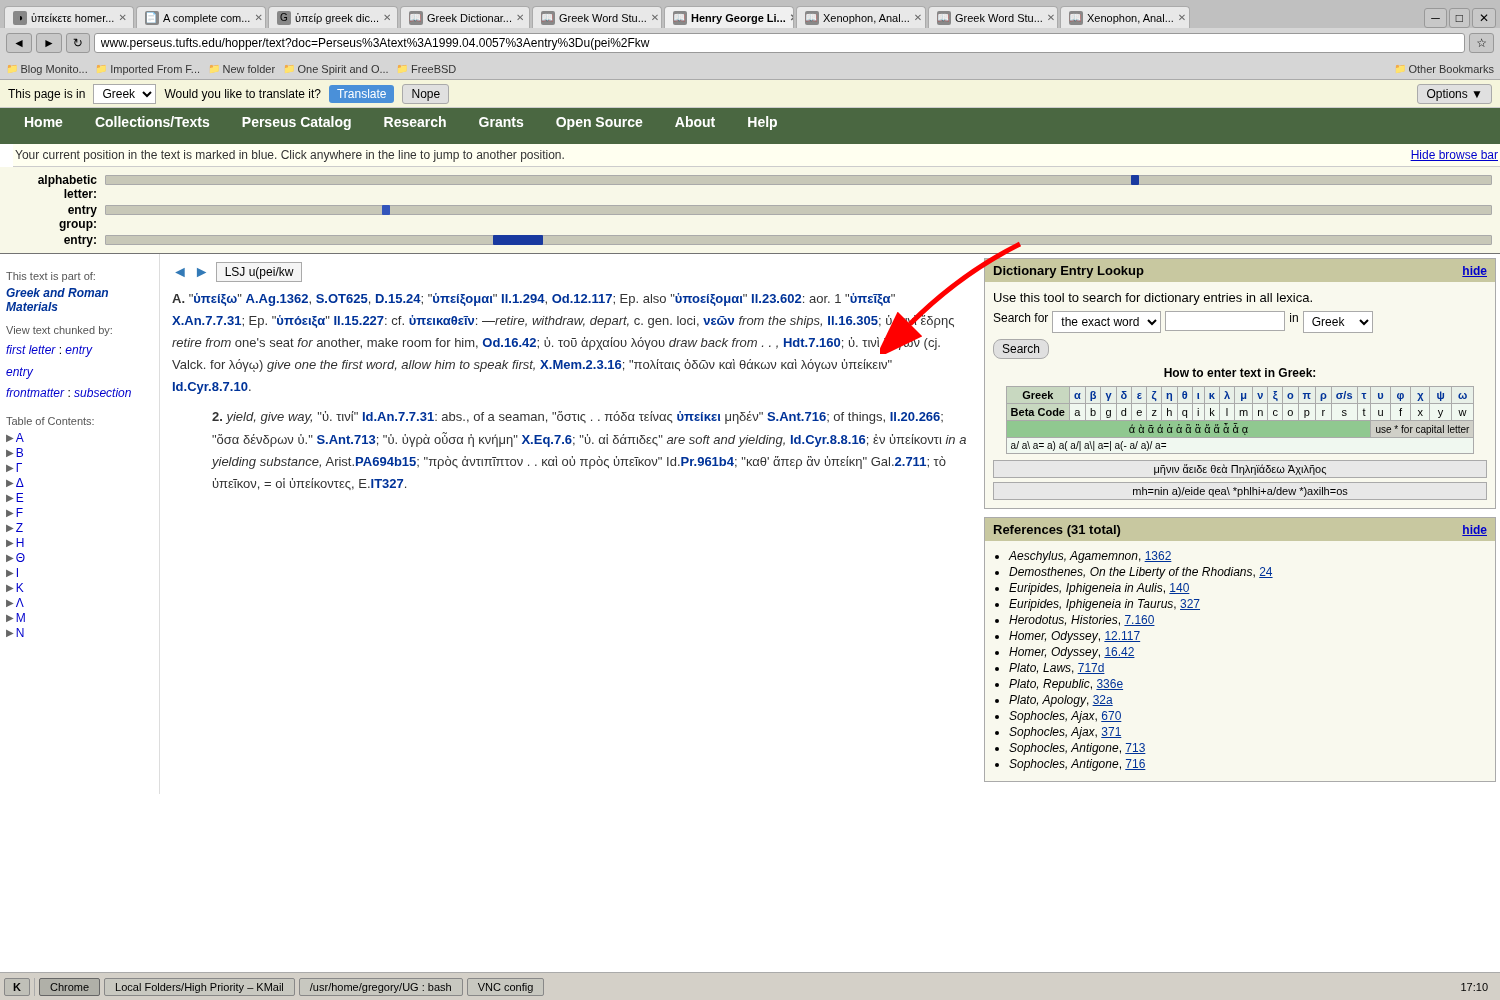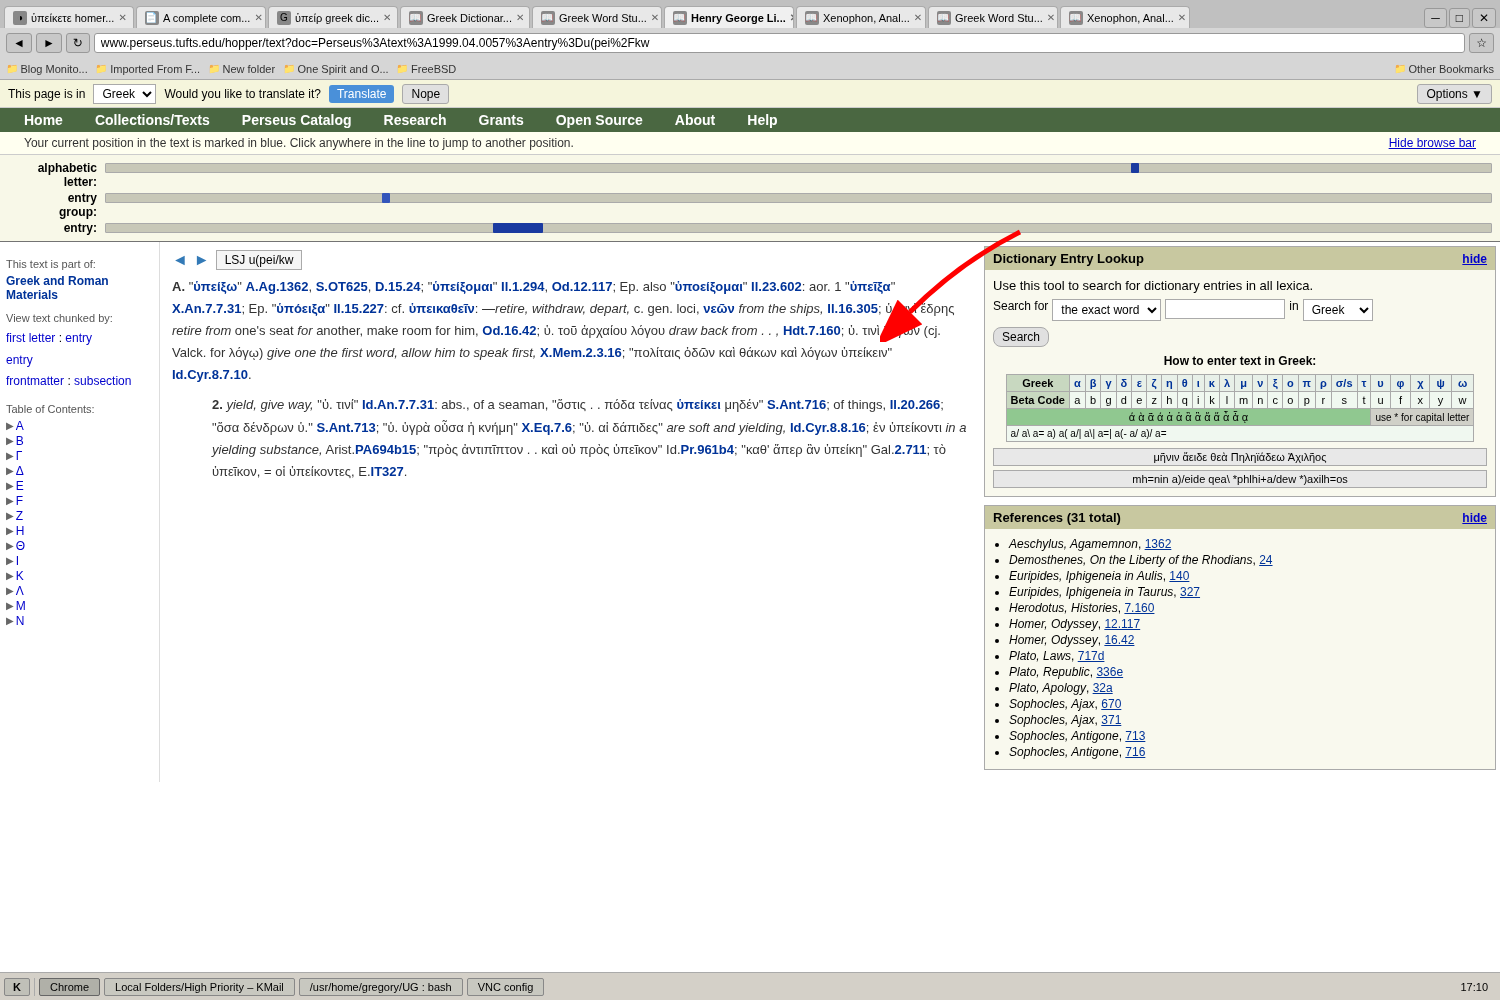--- a/index.html
+++ b/index.html
@@ -17,31 +17,31 @@
     .bookmark-item::before { content: "📁"; font-size: 10px; }
 
     
     .translate-bar { display: flex; align-items: center; padding: 3px 8px; background: #f5f5dc; border-bottom: 1px solid #ccc; font-size: 12px; gap: 8px; height: 28px; }
     .translate-bar .lang-select { border: 1px solid #aaa; padding: 1px 4px; background: #fff; font-size: 12px; }
     .translate-btn { background: #4a90d9; color: white; border: none; padding: 2px 8px; border-radius: 3px; cursor: pointer; font-size: 12px; }
     .nope-btn { background: #e0e0e0; border: 1px solid #aaa; padding: 2px 8px; border-radius: 3px; cursor: pointer; font-size: 12px; }
     .options-btn { margin-left: auto; background: #e0e0e0; border: 1px solid #aaa; padding: 2px 8px; border-radius: 3px; cursor: pointer; font-size: 12px; }
 
     
-    .site-nav { background: #4a6741; display: flex; align-items: center; padding: 0 8px; height: 24px; }
+    .site-nav { background: #4a6741; display: flex; padding: 0 8px; height: 36px; }
     .site-nav a { color: #fff; text-decoration: none; padding: 6px 16px; font-size: 14px; font-weight: bold; }
 
     
-    .browse-bar-notice { background: #fffff0; border-bottom: 1px solid #ccc; padding: 4px 24px; font-size: 12px; display: flex; justify-content: space-between; align-items: flex-start; color: #333; }
+    .browse-bar-notice { background: #fffff0; border-bottom: 1px solid #ccc; padding: 4px 2px; font-size: 12px; display: flex; justify-content: space-between; align-items: flex-start; color: #333; margin-left: 13px; }
     .hide-browse-link { color: #00c; cursor: pointer; font-size: 12px; }
 
     
     .sidebar { width: 160px; flex-shrink: 0; padding: 8px 6px; font-size: 12px; border-right: 1px solid #ddd; overflow-y: auto; }
     .sidebar-section-title { font-size: 11px; color: #555; margin-bottom: 4px; margin-top: 8px; }
-    .sidebar-link { color: #00c; text-decoration: none; display: block; margin-bottom: 2px; }
+    .sidebar-link { color: #00c; text-decoration: none; display: block; margin-bottom: 2px; font-style: italic; }
     .sidebar-toc-letter { display: flex; align-items: center; gap: 2px; color: #00c; cursor: pointer; margin-bottom: 1px; font-size: 12px; }
     .toc-arrow { color: #666; font-size: 10px; }
 
     
     .article { flex: 1; padding: 8px 12px; overflow-y: auto; font-size: 13px; }
     .nav-arrows { color: #337ab7; font-size: 16px; cursor: pointer; }
     .lsj-box { border: 1px solid #aaa; padding: 2px 8px; font-size: 12px; background: #f5f5f5; }
     .entry-text { line-height: 1.7; color: #333; }
     .greek-word { color: #003399; }
     .ref-link { color: #003399; text-decoration: none; font-weight: bold; }

